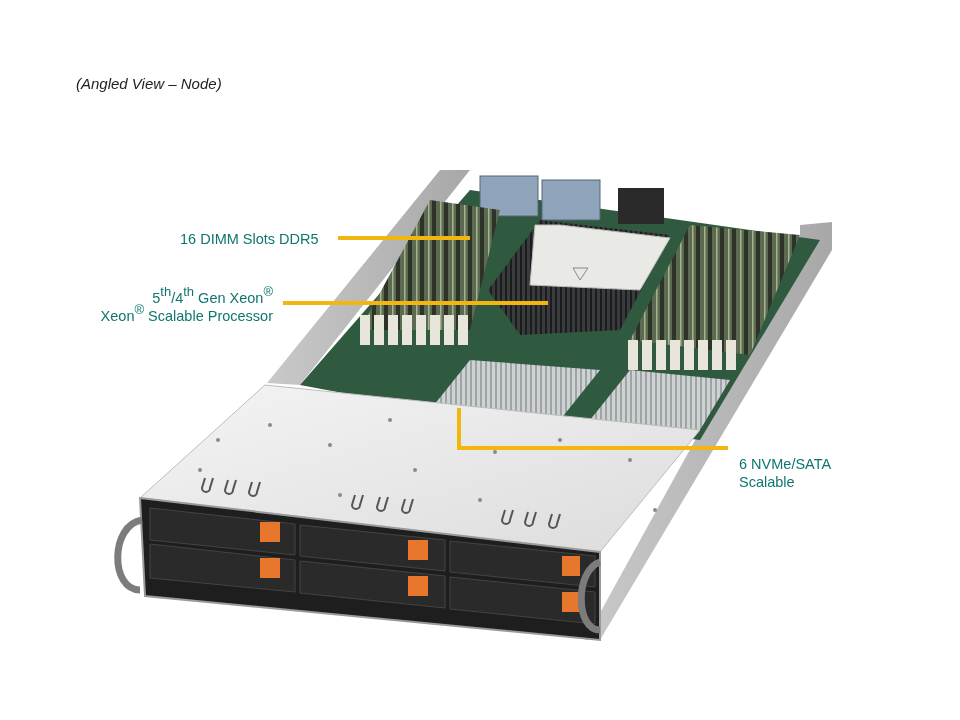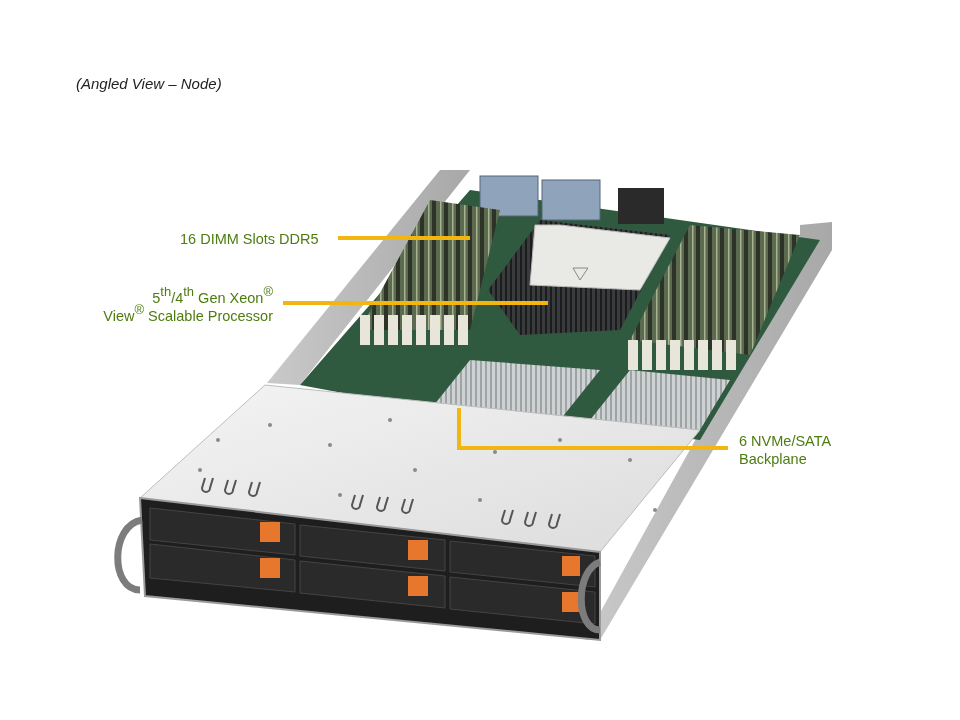--- a/index.html
+++ b/index.html
@@ -1,19 +1,19 @@
 <!DOCTYPE html>
 <html><head>
 <meta charset="utf-8">
 <style>
   html, body { margin:0; padding:0; background:#ffffff; }
   body { width:960px; height:720px; position:relative; overflow:hidden;
          font-family:"Liberation Sans", sans-serif; color:#1a1a1a; }
   .caption { position:absolute; left:76px; top:75px; font-size:15px; font-style:italic; color:#222;text-align:right; }
-  .label { position:absolute; font-size:14.5px; line-height:18px; color:#4d7c0f; }
+  .label { position:absolute; font-size:14.5px; line-height:18px; color:#0f766e; }
   .label sup { font-size:13px; line-height:0; position:relative; top:-1px; }
   .lbl-right { text-align:right; }
   .callout { position:absolute; background:#F2B611; }
 
   
   .server { position:absolute; left:0; top:0; width:960px; height:720px; }
 </style>
 </head>
 <body>
 
@@ -143,20 +143,20 @@
 
 <div class="label" style="left:180px; top:230px;">
   <span>16 DIMM Slots DDR5</span>
 </div>
 
 <div class="label lbl-right" style="right:687px; top:289px;">
   <div>
     <span>5</span><sup>th</sup><span>/4</span><sup>th</sup><span> Gen Xeon</span><sup>®</sup>
   </div>
   <div>
-    <span>View</span><sup>®</sup><span> Scalable Processor</span>
+    <span>Xeon</span><sup>®</sup><span> Scalable Processor</span>
   </div>
 </div>
 
-<div class="label" style="left:739px; top:432px;">
+<div class="label" style="left:739px; top:455px;">
   <div>6 NVMe/SATA</div>
-  <div>Backplane</div>
+  <div>Scalable</div>
 </div>
 
 </body></html>

